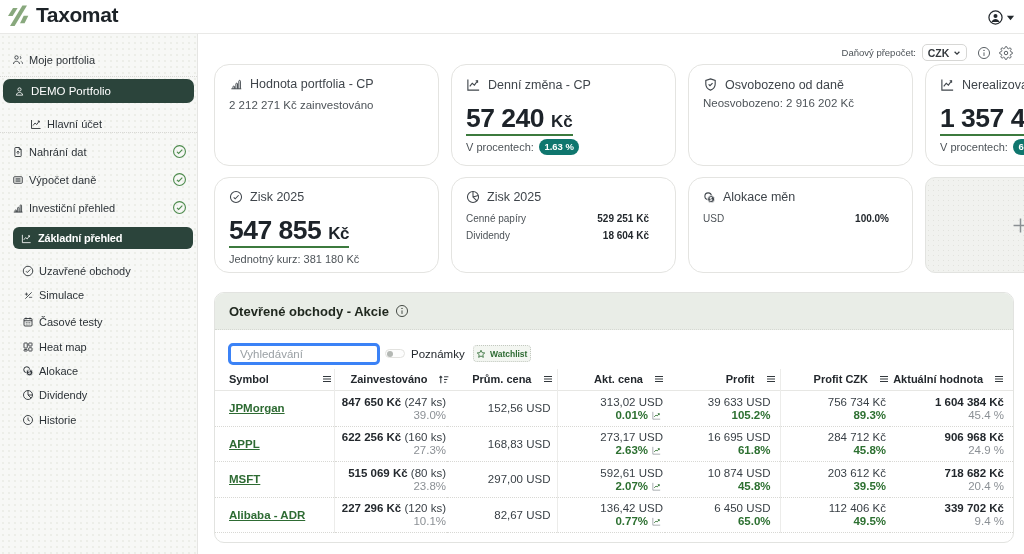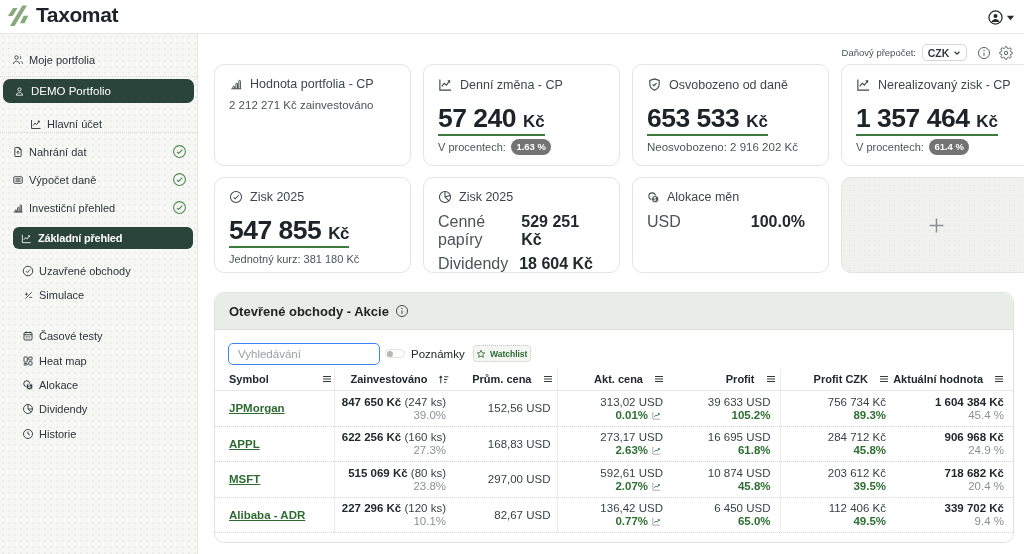--- a/index.html
+++ b/index.html
@@ -37,47 +37,47 @@
 .taxrow .lbl { font-size:9.5px; color:#4c5257; margin-right:6px; }
 .selbox { width:45px; height:17px; border:1px solid #d7d7d5; border-radius:5px; display:flex; align-items:center; justify-content:center; font-size:10.5px; font-weight:bold; color:#33383d; background:#fff; }
 .selbox svg { margin-left:4px; }
 .ibtn { margin-left:10px; display:flex; align-items:center; color:#595f64; }
 .ibtn.g { margin-left:8px; }
 
 
 .cardrow { position:absolute; left:16px; display:flex; gap:12px; }
 .row1 { top:30px; }
 .row2 { top:143px; }
-.card { width:197px; background:#fff; border:1px solid #e4e4e1; border-radius:10px; padding:12px 14px 0 14px; }
+.card { width:225px; background:#fff; border:1px solid #e4e4e1; border-radius:15px; padding:12px 14px 0 14px; }
 .row1 .card { height:102px; }
 .row2 .card { height:96px; padding-top:12px; }
 .card .title { display:flex; align-items:center; font-size:12.5px; color:#3f454b; white-space:nowrap; }
 .card .title .ic { margin-right:7px; display:flex; align-items:center; color:#3f454b; }
 .bignum { margin-top:11px; font-size:26.5px; font-weight:bold; color:#1d2329; letter-spacing:-0.5px; white-space:nowrap; }
 .bignum .kc { font-size:17px; letter-spacing:0; }
 .grline { border-bottom:2px solid #3c7a3e; display:inline-block; }
 .subtxt { margin-top:8px; font-size:11.5px; color:#4d5358; }
 .pctrow { margin-top:3px; font-size:11px; color:#4d5358; display:flex; align-items:center; }
-.gpill { margin-left:5px; background:#737373; color:#fff; font-size:9.5px; font-weight:bold; border-radius:8px; padding:2px 5.5px 2.5px; }
+.gpill { margin-left:5px; background:#0f766e; color:#fff; font-size:9.5px; font-weight:bold; border-radius:8px; padding:2px 5.5px 2.5px; }
 .bignum2 { margin-top:11px; font-size:26.5px; font-weight:bold; color:#1d2329; letter-spacing:-0.5px; }
 .bignum2 .kc { font-size:17px; }
-.kvrow { display:flex; justify-content:space-between; font-size:16px; margin-top:6px; }
+.kvrow { display:flex; justify-content:space-between; font-size:10px; margin-top:6px; }
 .kvrow .k { color:#4d5358; }
 .kvrow .v { color:#23282d; font-weight:bold; }
 .kvrow.m12 .v { margin-right:12px; }
 .kvrow.m9 .v { margin-right:9px; }
 .placeholder { width:191px; height:96px; background-color:#f1f2ef; background-image:radial-gradient(#e2e3de 0.7px, transparent 0.8px); background-size:5px 5px; border:1px solid #e2e3e0; border-radius:10px; display:flex; align-items:center; justify-content:center; color:#8a8f93; }
 
 
 .tcard { position:absolute; left:16px; top:258px; width:800px; height:251px; border:1px solid #e2e3e0; border-radius:10px; overflow:hidden; background:#fff; }
 .tband { height:37px; background:#e9ede7; border-bottom:1px dotted #d5d8d2; display:flex; align-items:center; padding:0 14px; }
 .tband .t { font-size:13px; font-weight:bold; color:#20281f; }
 .tband .inf { margin-left:6px; display:flex; color:#454b45; }
 .filters { display:flex; align-items:center; padding:14px 14px 0 13px; height:33px; }
-.search { width:152px; height:22px; border:1px solid #3b82f6; border-radius:5px; font-size:11.5px; color:#9aa0a4; display:flex; align-items:center; padding:0 9px; }
+.search { width:152px; height:22px; border:3px solid #3b82f6; border-radius:5px; font-size:11.5px; color:#9aa0a4; display:flex; align-items:center; padding:0 9px; }
 .tgl { margin-left:5px; width:20px; height:9px; background:#fdfdfd; border:1px solid #e2e2df; border-radius:5px; position:relative; }
 .tgl .knob { position:absolute; left:0.5px; top:0.5px; width:6.5px; height:6.5px; background:#b4b8b4; border-radius:50%; }
 .tgl-lbl { margin-left:6px; font-size:11.5px; color:#23282d; }
 .wbtn { margin-left:8px; width:58px; height:17px; border:1px dotted #c3c8c0; background:#f3f6f1; border-radius:4px; display:flex; align-items:center; justify-content:center; font-size:8.5px; font-weight:bold; color:#2e6b33; }
 .wbtn svg { margin-right:4px; }
 
 table { border-collapse:collapse; width:100%; margin-top:6px; table-layout:fixed; }
 th { font-size:11px; font-weight:bold; color:#23282d; padding:0; height:21px; vertical-align:middle; }
 tr.body td { height:35.5px; }
 tr.first td { height:36px; border-top:1px solid #e7e7e4 !important; }
@@ -196,21 +196,21 @@
           <path d="M8 12.5l2.6 2.6L16.5 9"></path>
         </svg>
   </span>Uzavřené obchody</div>
   <div class="subitem"><span class="ic">
     <svg width="11" height="11" viewBox="0 0 24 24" fill="none" stroke="#2c3237" stroke-width="1.8">
           <path d="M5 19 19 5"></path>
           <path d="M4 9h7M7.5 5.5v7" stroke-width="1.6"></path>
           <path d="M13 16h7" stroke-width="1.6"></path>
         </svg>
   </span>Simulace</div>
-  <div class="subitem" style="height:25px; margin-top:16px"><span class="ic">
+  <div class="subitem" style="height:25px; margin-top:2px"><span class="ic">
     <svg width="12" height="12" viewBox="0 0 24 24" fill="none" stroke="#2c3237" stroke-width="1.8">
           <rect x="4" y="5" width="16" height="15" rx="2"></rect>
           <path d="M8 3v4M16 3v4M4 9.5h16"></path>
           <path d="M7.5 13h2M11 13h2M14.5 13h2M7.5 16h2M11 16h2M14.5 16h2" stroke-width="1.4"></path>
         </svg>
   </span>Časové testy</div>
   <div class="subitem" style="height:25px"><span class="ic">
     <svg width="12" height="12" viewBox="0 0 24 24" fill="none" stroke="#2c3237" stroke-width="1.8">
           <rect x="4" y="4" width="6.5" height="10" rx="1"></rect>
           <rect x="13.5" y="4" width="6.5" height="6" rx="1"></rect>
@@ -285,21 +285,20 @@
       <div class="bignum grline">57 240 <span class="kc">Kč</span></div>
       <div class="pctrow">V procentech: <span class="gpill">1.63 %</span></div>
     </div>
     <div class="card">
       <div class="title"><span class="ic">
         <svg width="15" height="15" viewBox="0 0 24 24" fill="none" stroke="#3f454b" stroke-width="1.8">
               <path d="M12 3l7.5 2.5v5.5c0 4.8-3.2 8.3-7.5 10-4.3-1.7-7.5-5.2-7.5-10V5.5z"></path>
               <path d="M9 11.8l2.2 2.2L15.3 9.7"></path>
             </svg>
       </span>Osvobozeno od daně</div>
-      <div class="bignum grline">653 533 <span class="kc">Kč</span></div>
       <div class="subtxt" style="margin-top:5px">Neosvobozeno: 2 916 202 Kč</div>
     </div>
     <div class="card">
       <div class="title"><span class="ic">
         <svg width="15" height="15" viewBox="0 0 24 24" fill="none" stroke="#3f454b" stroke-width="1.8">
               <path d="M3 4v17h18"></path>
               <path d="M6 15l4-5 3.5 3 5-7"></path>
               <path d="M15.5 6h3v3"></path>
             </svg>
       </span>Nerealizovaný zisk - CP</div>

